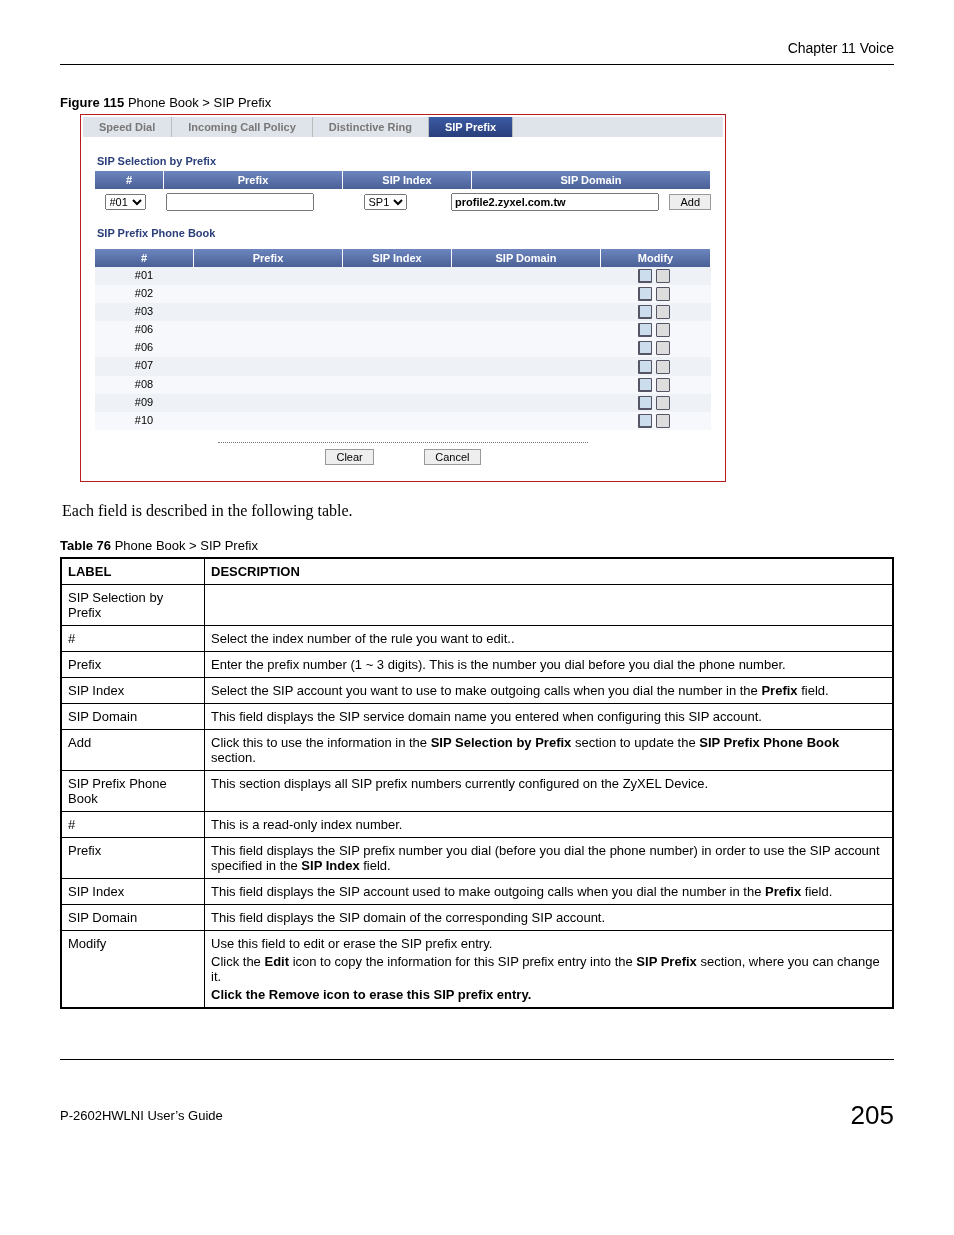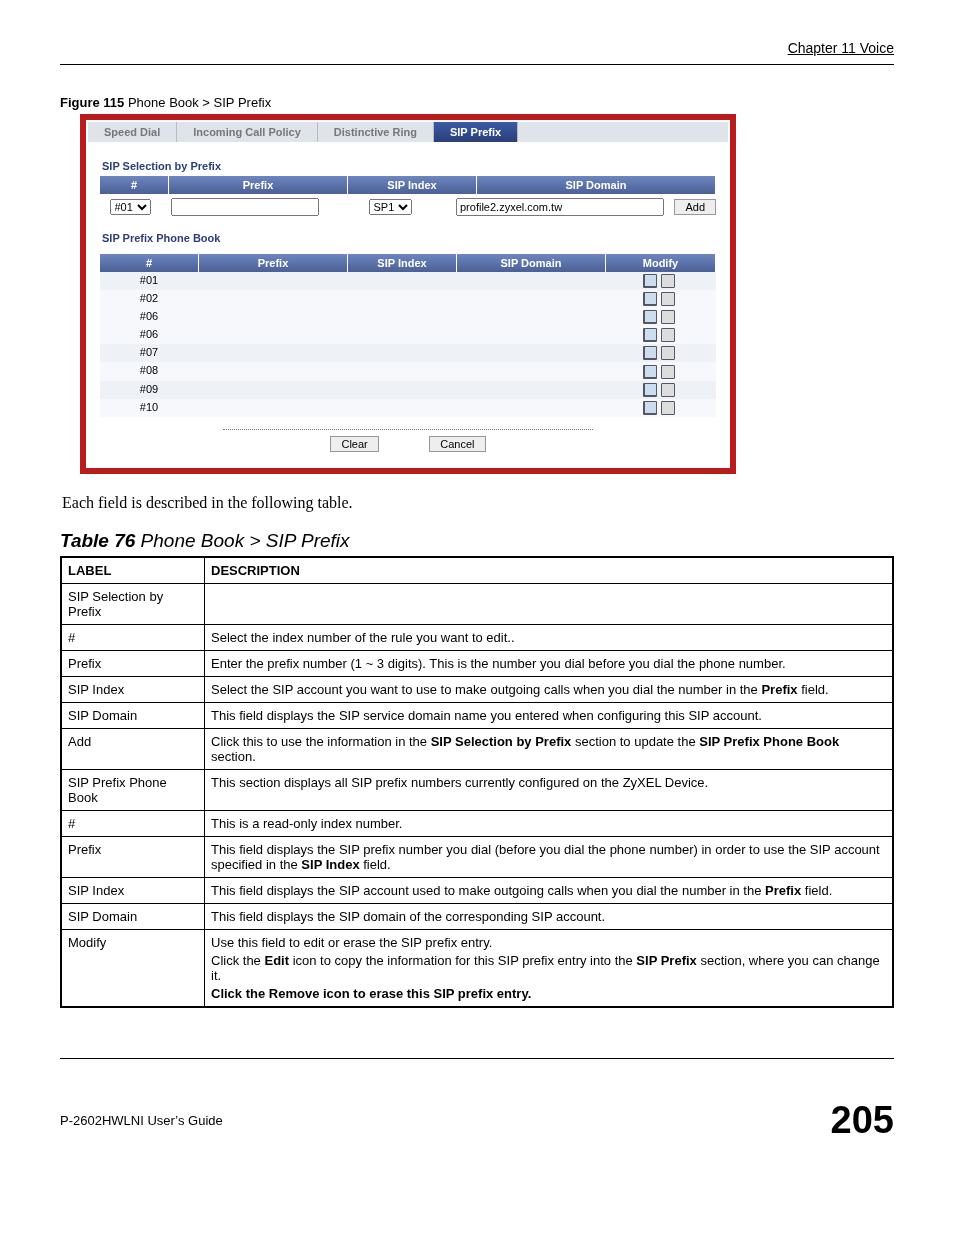--- a/index.html
+++ b/index.html
@@ -1,20 +1,20 @@
 <!DOCTYPE html>
 <html><head>
 <meta charset="utf-8">
 <style>
   body { font-family: Arial, Helvetica, sans-serif; font-size: 13px; color:#000; margin:0; padding: 40px 60px; width: 834px; }
-  .chapter-header { text-align: right; font-size: 14px; margin-bottom: 8px; text-decoration: underline; }
+  .chapter-header { text-align: right; font-size: 14px; margin-bottom: 8px; }
   hr.top { border: none; border-top: 1px solid #000; margin: 0 0 30px 0; }
   .fig-caption { font-size: 13px; margin: 4px 0; }
   .fig-caption b { font-weight: bold; }
-  .screenshot { border: 6px solid #b91c1c; padding: 2px; width: 640px; margin-left: 20px; background:#fff; }
+  .screenshot { border: 1px solid #b91c1c; padding: 2px; width: 640px; margin-left: 20px; background:#fff; }
   .tabbar { display:flex; background:#dfe4ea; font-size:11px; color:#777; font-weight:bold; }
   .tabbar div { padding:4px 16px; border-right:1px solid #bbb; }
   .tabbar .active { background: linear-gradient(#3b5aa5,#2a3f7a); color:#fff; }
   .ss-body { padding: 6px 12px 14px 12px; }
   .sec-title { color:#2a3f7a; font-size:11px; font-weight:bold; margin: 12px 2px 4px 2px; }
   .gridhdr { display:flex; background: linear-gradient(#6d86bf,#4a6096); color:#fff; font-size:11px; font-weight:bold; }
   .gridhdr > div { padding:3px 4px; text-align:center; border-right:1px solid #fff; }
   .c-idx { width: 60px; } .c-pfx { width: 170px; } .c-si { width: 120px; }
   .inrow { display:flex; padding:4px 0; align-items:center; font-size:11px; gap:0; }
   .inrow > div { text-align:center; }
@@ -23,26 +23,26 @@
   .pb-wrap { border: none; }
   .pb-row { display:flex; font-size:11px; background:#eef1f6; }
   .pb-row.alt { background:#f7f8fb; }
   .pb-row > div { padding:2px 4px; border-right:0; text-align:center; }
   .icon { display:inline-block; width:14px; height:14px; margin:0 2px; vertical-align:middle; cursor:pointer; }
   .icon.edit { border:1px solid #556; border-left-width:2px; border-bottom-width:2px; background:#cde; position:relative; border-radius:1px; box-sizing:border-box;}
   .icon.del { border:1px solid #556; background:#ddd; position:relative; border-radius:1px; box-sizing:border-box;}
   .dotrule { border-top:1px dotted #777; width: 60%; margin: 12px auto 6px auto;}
   .btnrow { text-align:center; }
   .para { font-family: "Times New Roman", serif; font-size:16px; margin: 20px 2px 18px 2px; }
-  .tab-caption { font-size: 19px; margin: 4px 0 4px 0; font-style: italic; }
+  .tab-caption { font-size: 13px; margin: 4px 0 4px 0; }
   table.desc { border-collapse: collapse; width: 100%; border: 2px solid #000; }
   table.desc th, table.desc td { border: 1px solid #000; padding: 5px 6px; font-size:13px; vertical-align:top; text-align:left; }
   table.desc th { font-weight: bold; }
   .footer { display:flex; justify-content:space-between; align-items:center; margin-top:40px;}
-  .footer .pg { font-size: 38px; font-weight: bold; }
+  .footer .pg { font-size: 26px; font-weight: normal; }
   .footer .guide { font-size: 13px; }
   hr.bot { border:none; border-top:1px solid #000; margin-bottom:6px;}
 </style>
 </head>
 <body>
 
 <div class="chapter-header">Chapter 11 Voice</div>
 <hr class="top">
 
 <div class="fig-caption">
@@ -68,21 +68,21 @@
       <div class="c-idx">
         <select><option>#01</option></select>
       </div>
       <div class="c-pfx">
         <input type="text" style="width: 140px;">
       </div>
       <div class="c-si">
         <select><option>SP1</option></select>
       </div>
       <div style="flex:1; display:flex; align-items:center; gap:10px; padding-left:6px;">
-        <input type="text" style="flex: 1 1 0%;" value="profile2.zyxel.com.tw">
+        <input type="text" style="flex: 1 1 0%; font-weight: bold;" value="profile2.zyxel.com.tw">
         <button class="btn">Add</button>
       </div>
     </div>
 
     <div class="sec-title">SIP Prefix Phone Book</div>
     <div style="height:6px"></div>
     <div class="gridhdr">
       <div class="c-idx" style="width:90px">#</div>
       <div style="width:140px">Prefix</div>
       <div style="width:100px">SIP Index</div>
@@ -97,20 +97,27 @@
           <div style="width:140px"></div>
           <div style="flex:1"><span class="icon edit"></span><span class="icon del"></span></div>
         </div>
         <div class="pb-row alt">
           <div style="width:90px">#02</div>
           <div style="width:140px"></div>
           <div style="width:100px"></div>
           <div style="width:140px"></div>
           <div style="flex:1"><span class="icon edit"></span><span class="icon del"></span></div>
         </div>
+        <div class="pb-row">
+          <div style="width:90px">#03</div>
+          <div style="width:140px"></div>
+          <div style="width:100px"></div>
+          <div style="width:140px"></div>
+          <div style="flex:1"><span class="icon edit"></span><span class="icon del"></span></div>
+        </div>
         <div class="pb-row alt">
           <div style="width:90px">#06</div>
           <div style="width:140px"></div>
           <div style="width:100px"></div>
           <div style="width:140px"></div>
           <div style="flex:1"><span class="icon edit"></span><span class="icon del"></span></div>
         </div>
         <div class="pb-row alt">
           <div style="width:90px">#06</div>
           <div style="width:140px"></div>

